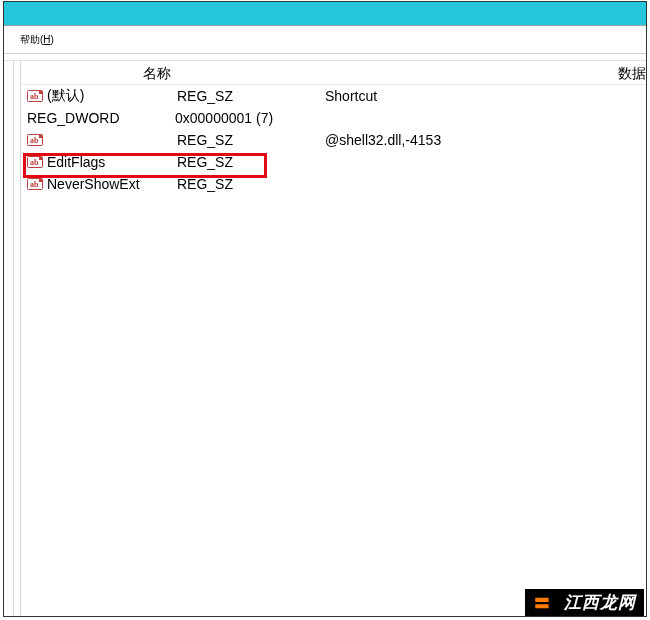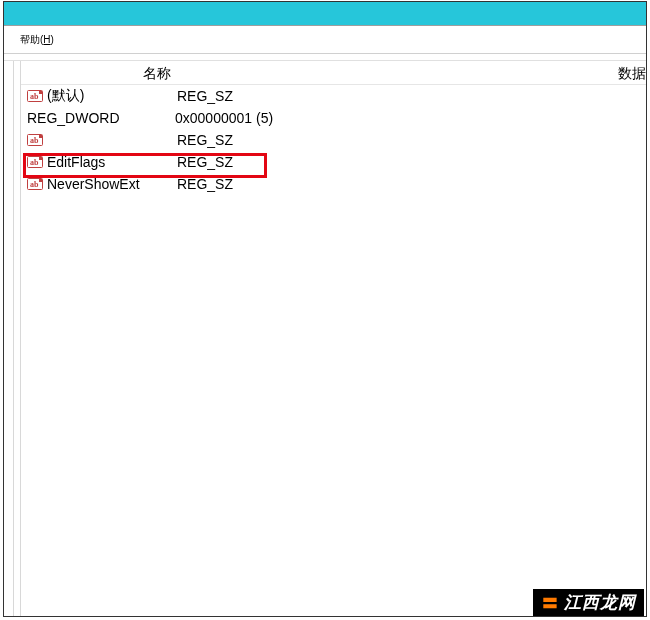--- a/index.html
+++ b/index.html
@@ -142,20 +142,21 @@
     font-size: 18px;
     font-weight: bold;
     line-height: 1;
   }
   .wm-text {
     color: #fff;
     font-size: 17px;
     font-weight: bold;
     letter-spacing: 1px;
     font-style: italic;
+    margin-left: 8px;
   }
 </style>
 </head>
 <body>
 
 <div class="outer">
 
   <div class="titlebar"></div>
 
   <div class="menubar">
@@ -180,36 +181,38 @@
               <span class="icon-sz">
                 <svg viewBox="0 0 16 16">
                   <rect x="0.5" y="2.5" width="15" height="11" rx="1" fill="#fff" stroke="#c04040"></rect>
                   <text x="3" y="11" font-size="8" font-family="Tahoma" fill="#c04040" font-weight="bold">ab</text>
                   <rect x="12" y="3" width="3" height="3" fill="#c04040"></rect>
                 </svg>
               </span>
               <span>(默认)</span>
             </div>
             <div class="cell col-type">REG_SZ</div>
+            <div class="cell col-data">Shortcut</div>
           </div>
           <div class="row">
             <div class="cell col-type">REG_DWORD</div>
-            <div class="cell col-data">0x00000001 (5)</div>
-          </div>
-          <div class="row">
-            <div class="cell col-name">
-              <span class="icon-sz">
-                <svg viewBox="0 0 16 16">
-                  <rect x="0.5" y="2.5" width="15" height="11" rx="1" fill="#fff" stroke="#c04040"></rect>
-                  <text x="3" y="11" font-size="8" font-family="Tahoma" fill="#c04040" font-weight="bold">ab</text>
-                  <rect x="12" y="3" width="3" height="3" fill="#c04040"></rect>
-                </svg>
-              </span>
-            </div>
-            <div class="cell col-type">REG_SZ</div>
+            <div class="cell col-data">0x00000001 (7)</div>
+          </div>
+          <div class="row">
+            <div class="cell col-name">
+              <span class="icon-sz">
+                <svg viewBox="0 0 16 16">
+                  <rect x="0.5" y="2.5" width="15" height="11" rx="1" fill="#fff" stroke="#c04040"></rect>
+                  <text x="3" y="11" font-size="8" font-family="Tahoma" fill="#c04040" font-weight="bold">ab</text>
+                  <rect x="12" y="3" width="3" height="3" fill="#c04040"></rect>
+                </svg>
+              </span>
+            </div>
+            <div class="cell col-type">REG_SZ</div>
+            <div class="cell col-data">@shell32.dll,-4153</div>
           </div>
           <div class="row">
             <div class="cell col-name">
               <span class="icon-sz">
                 <svg viewBox="0 0 16 16">
                   <rect x="0.5" y="2.5" width="15" height="11" rx="1" fill="#fff" stroke="#c04040"></rect>
                   <text x="3" y="11" font-size="8" font-family="Tahoma" fill="#c04040" font-weight="bold">ab</text>
                   <rect x="12" y="3" width="3" height="3" fill="#c04040"></rect>
                 </svg>
               </span>

